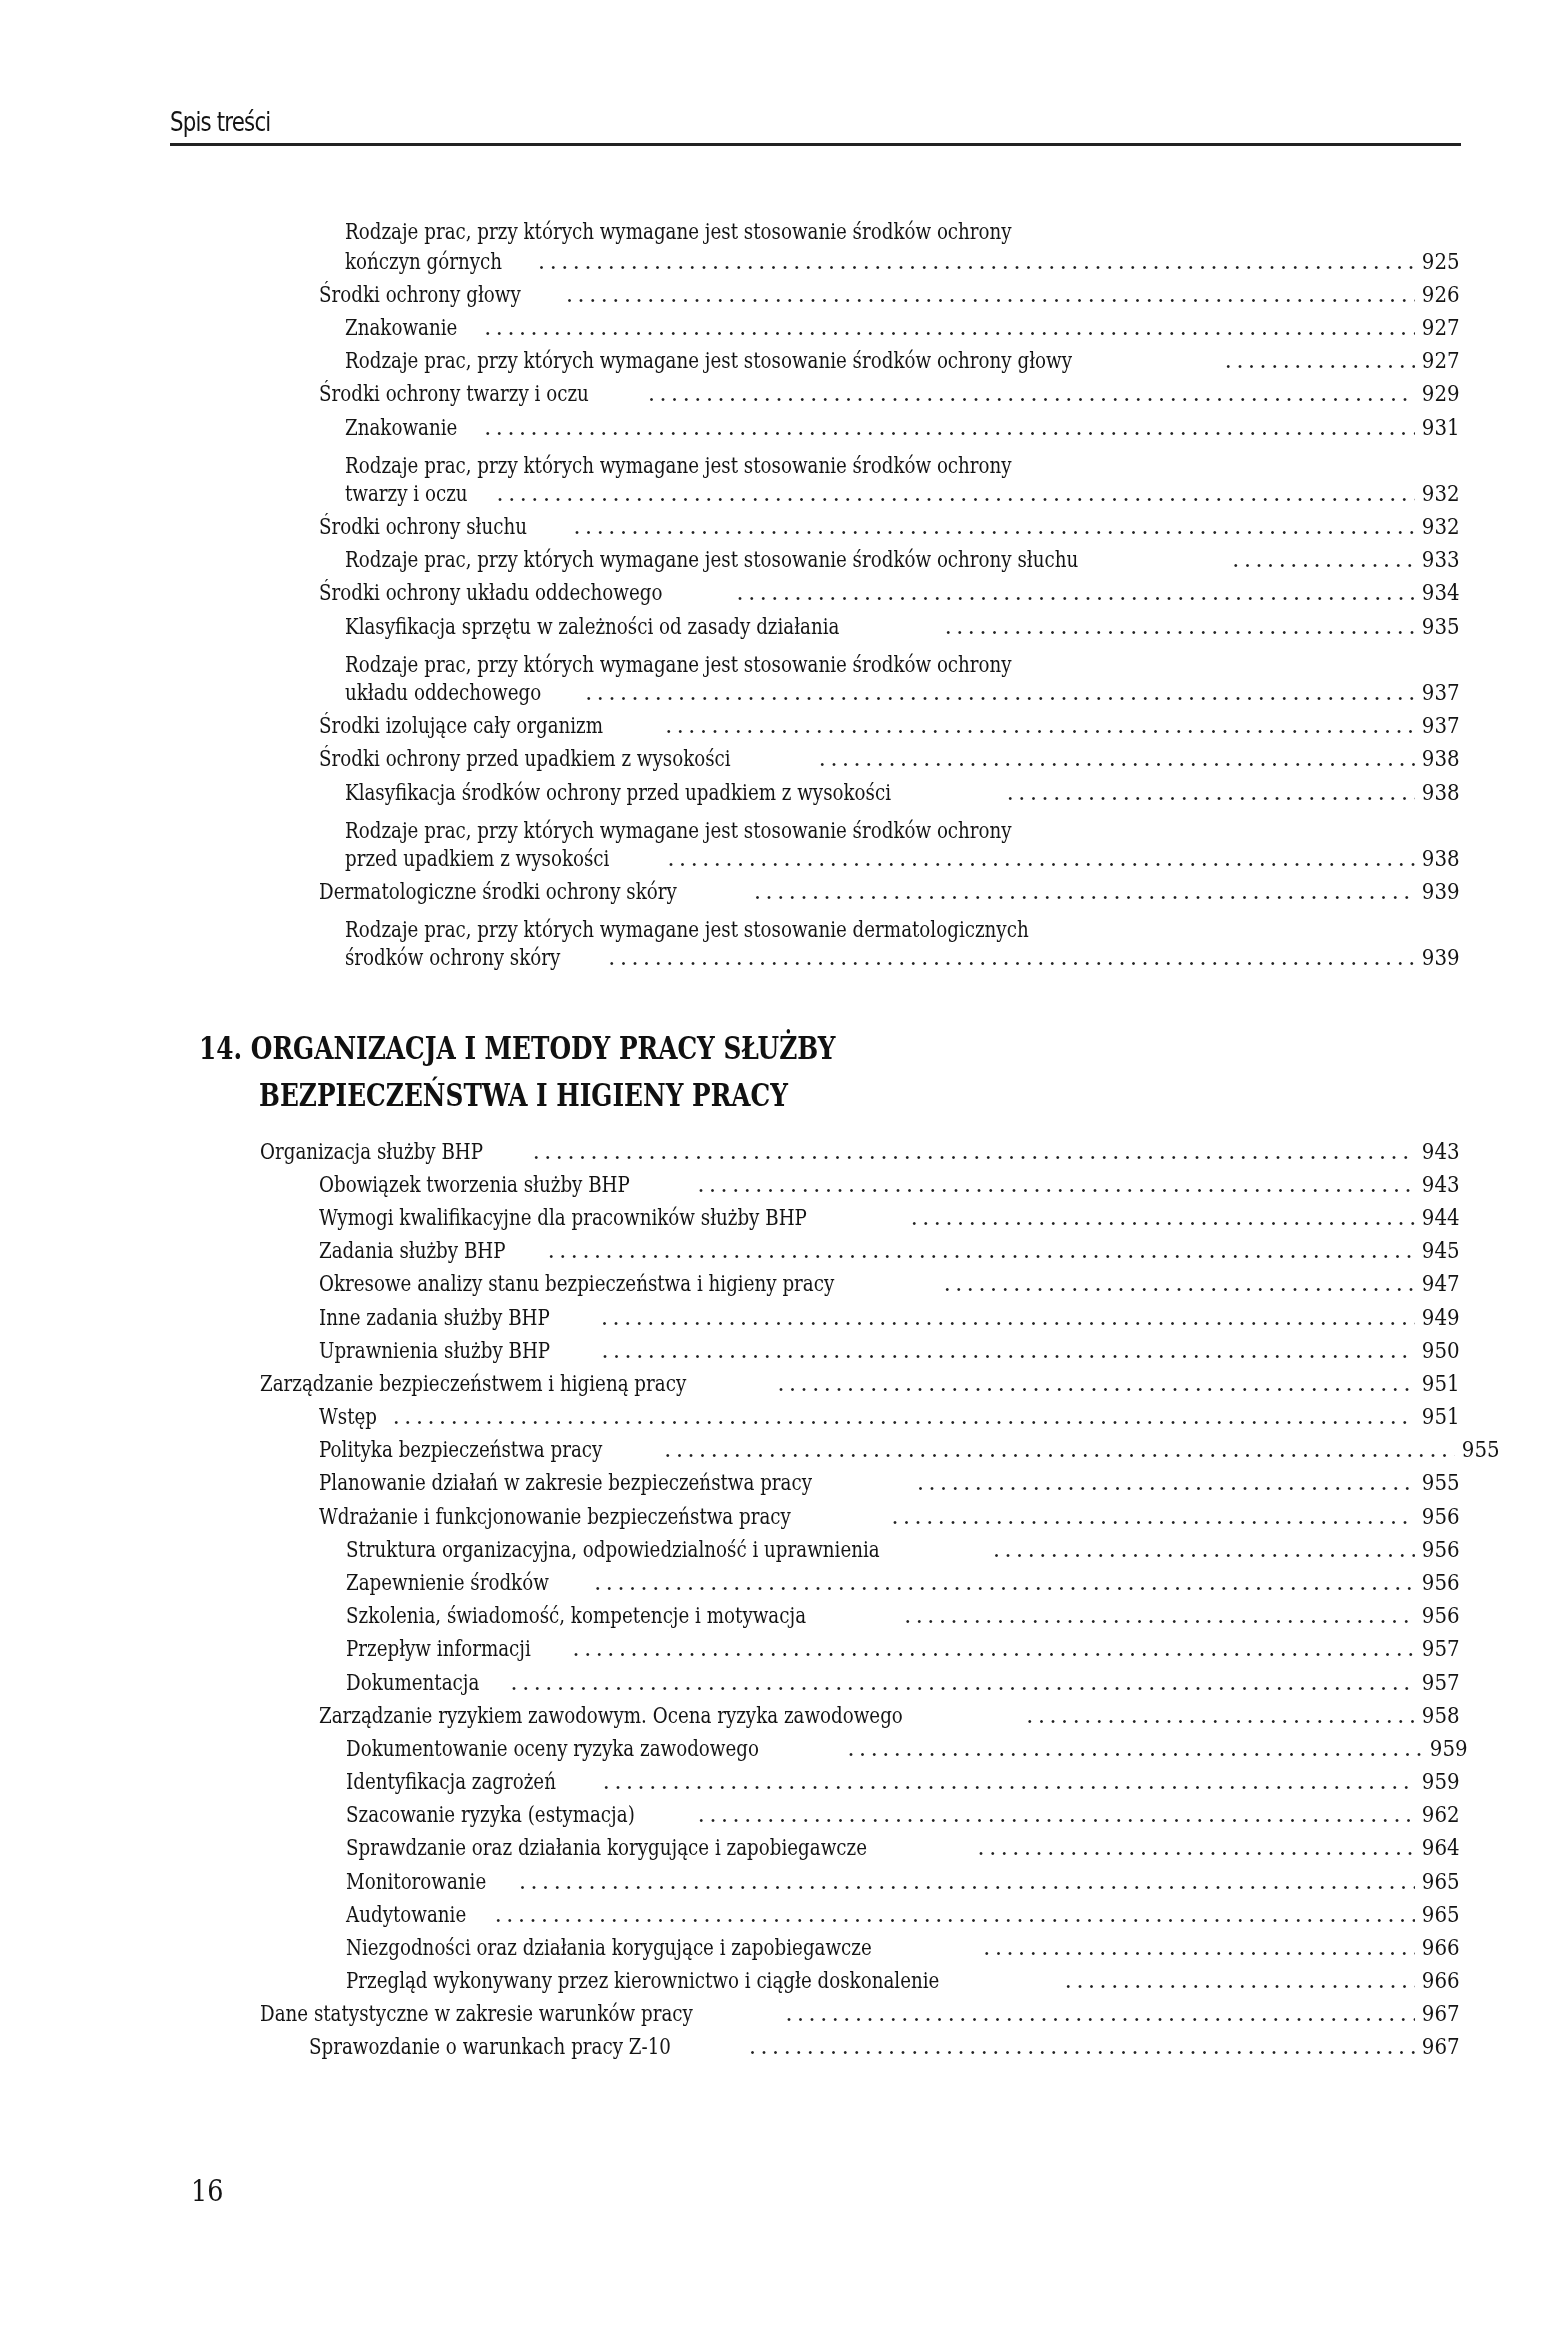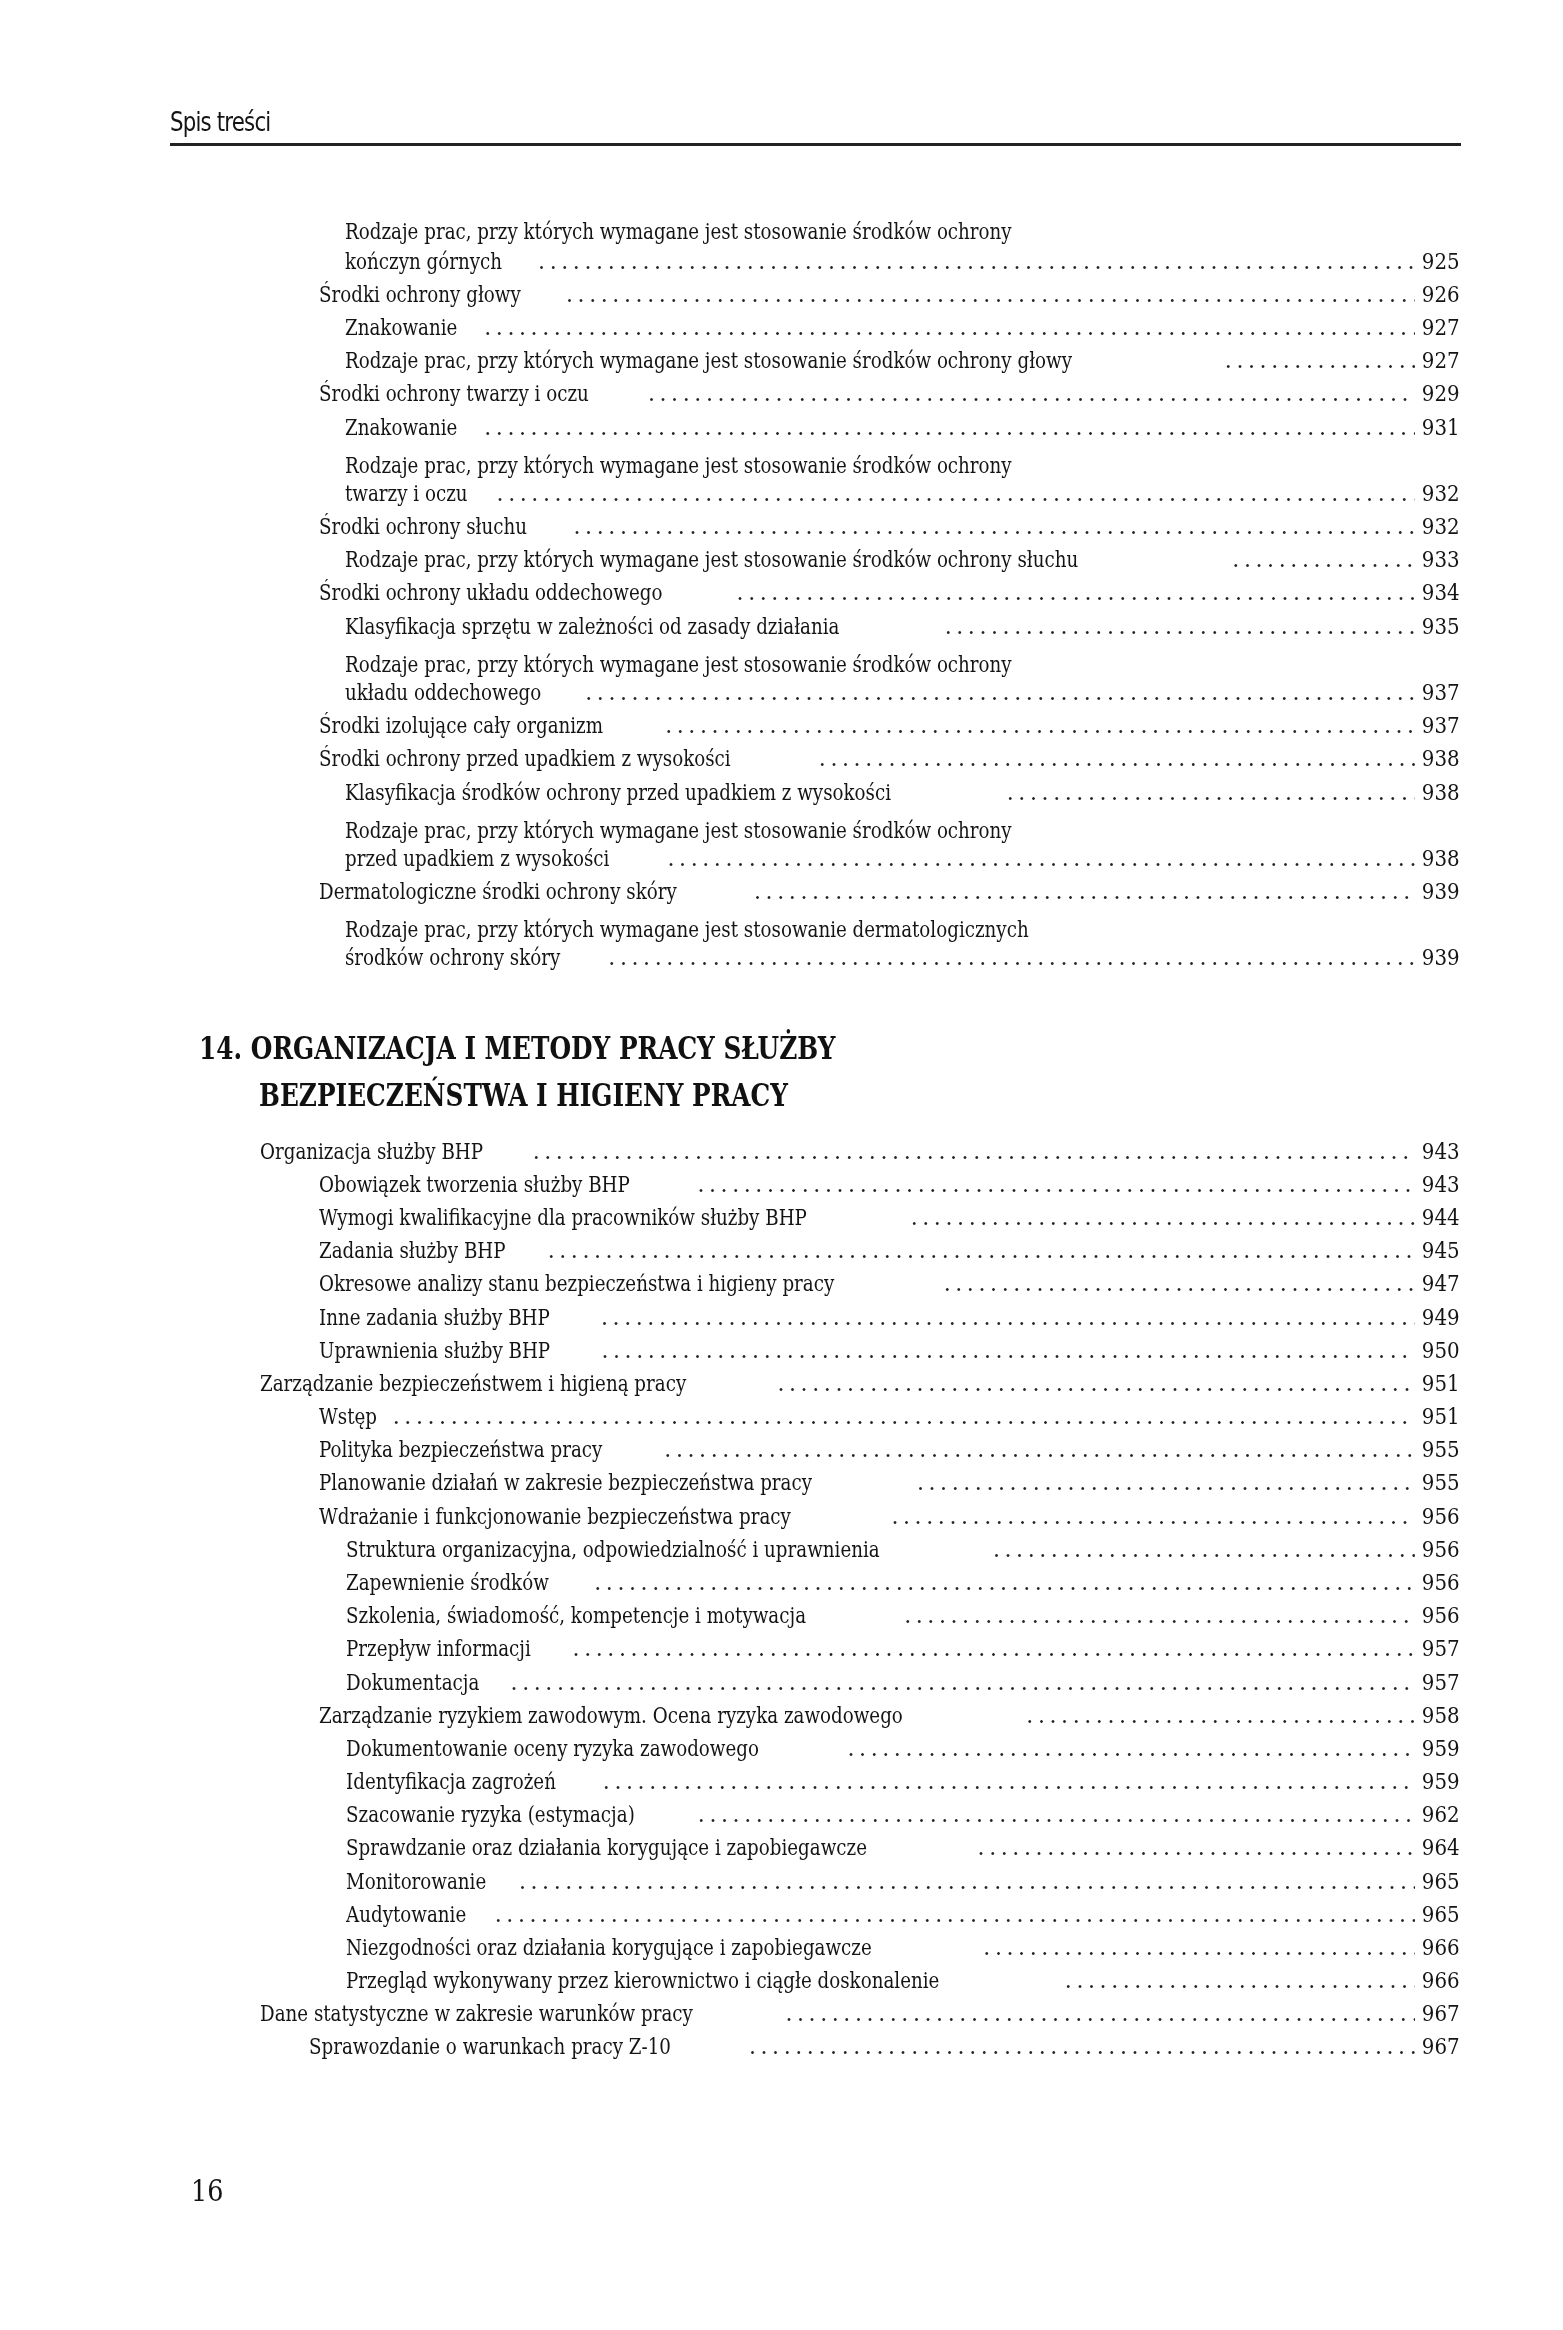--- a/index.html
+++ b/index.html
@@ -245,21 +245,21 @@
         <span class="page">951</span>
       </div>
     </div>
   <div class="entry" style="top:1396px;">
       <div class="row" style="left:319px;">
         <span class="title">Wstęp</span>
         <span class="leader">........................................................................................................................................................................</span>
         <span class="page">951</span>
       </div>
     </div>
-  <div class="entry" style="top:1429px;">
+  <div class="entry" style="top:1429px;padding-left:40px;">
       <div class="row" style="left:319px;">
         <span class="title">Polityka bezpieczeństwa pracy</span>
         <span class="leader">........................................................................................................................................................................</span>
         <span class="page">955</span>
       </div>
     </div>
   <div class="entry" style="top:1462px;">
       <div class="row" style="left:319px;">
         <span class="title">Planowanie działań w zakresie bezpieczeństwa pracy</span>
         <span class="leader">........................................................................................................................................................................</span>
@@ -308,21 +308,21 @@
         <span class="page">957</span>
       </div>
     </div>
   <div class="entry" style="top:1695px;">
       <div class="row" style="left:319px;">
         <span class="title">Zarządzanie ryzykiem zawodowym. Ocena ryzyka zawodowego</span>
         <span class="leader">........................................................................................................................................................................</span>
         <span class="page">958</span>
       </div>
     </div>
-  <div class="entry" style="top:1728px;">
+  <div class="entry" style="top:1728px;padding-left:8px;">
       <div class="row" style="left:346px;">
         <span class="title">Dokumentowanie oceny ryzyka zawodowego</span>
         <span class="leader">........................................................................................................................................................................</span>
         <span class="page">959</span>
       </div>
     </div>
   <div class="entry" style="top:1761px;">
       <div class="row" style="left:346px;">
         <span class="title">Identyfikacja zagrożeń</span>
         <span class="leader">........................................................................................................................................................................</span>

